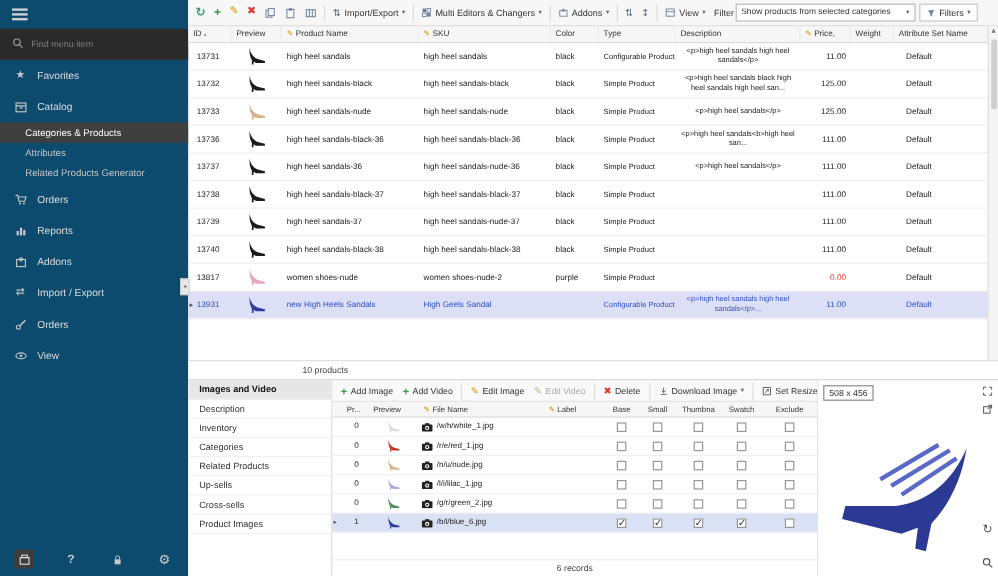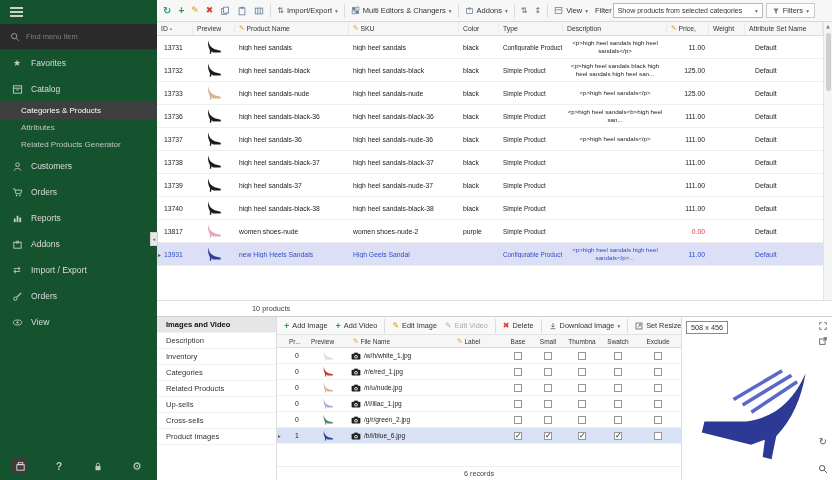--- a/index.html
+++ b/index.html
@@ -2,21 +2,21 @@
 <html><head>
 <meta charset="utf-8">
 <style>
   *{box-sizing:border-box;margin:0;padding:0;}
   html,body{width:832px;height:480px;overflow:hidden;background:#fff;
     font-family:"Liberation Sans","DejaVu Sans",sans-serif;-webkit-font-smoothing:antialiased;}
   .uicon{font-family:"DejaVu Sans",sans-serif;line-height:1;}
   .app{display:flex;width:832px;height:480px;position:relative;}
 
   
-  .sidebar{width:157px;background:#14532d;color:#d6d6d6;display:flex;flex-direction:column;flex:none;}
+  .sidebar{width:157px;background:#0c4a6e;color:#d6d6d6;display:flex;flex-direction:column;flex:none;}
   .hamburger{height:24px;display:flex;flex-direction:column;justify-content:center;gap:2px;padding-left:10px;cursor:pointer;}
   .hamburger span{width:13px;height:2px;background:#cfcfcf;display:block;}
   .side-search{height:26px;display:flex;align-items:center;gap:6px;padding:0 10px;background:#2a2a2a;border-bottom:1px solid #343434;}
   .side-search svg{flex:none;}
   .side-search input{background:transparent;border:none;outline:none;color:#bbb;font-size:7.5px;width:100%;font-family:inherit;}
   .side-search input::placeholder{color:#7f7f7f;}
   .nav{display:flex;flex-direction:column;}
   .item{height:26px;display:flex;align-items:center;gap:8px;padding:0 11px;font-size:8.5px;color:#dcdcdc;cursor:pointer;}
   .item .ic{width:12px;height:12px;display:flex;align-items:center;justify-content:center;color:#c9c9c9;}
   .sub{height:17px;display:flex;align-items:center;padding-left:21px;font-size:8px;color:#c4c4c4;cursor:pointer;}
@@ -131,29 +131,20 @@
       <div class="sub active">
           <span>Categories &amp; Products</span>
         </div>
       <div class="sub">
           <span>Attributes</span>
         </div>
       <div class="sub">
           <span>Related Products Generator</span>
         </div>
 
-      <div class="item">
-        <span class="ic">
-          <svg width="11" height="11" viewBox="0 0 12 12">
-              <circle cx="6" cy="4" r="2" fill="none" stroke="#c9c9c9"></circle>
-              <path d="M2.5 10.5 C2.5 7.3 9.5 7.3 9.5 10.5" fill="none" stroke="#c9c9c9"></path>
-            </svg>
-        </span>
-        <span>Customers</span>
-      </div>
       <div class="item">
         <span class="ic">
           <svg width="11" height="11" viewBox="0 0 12 12">
               <path d="M1 2 H3 L4.2 7.3 H9.4 L10.6 3.4 H3.4" fill="none" stroke="#c9c9c9"></path>
               <circle cx="5" cy="9.4" r="0.9" fill="#c9c9c9"></circle>
               <circle cx="8.7" cy="9.4" r="0.9" fill="#c9c9c9"></circle>
             </svg>
         </span>
         <span>Orders</span>
       </div>

